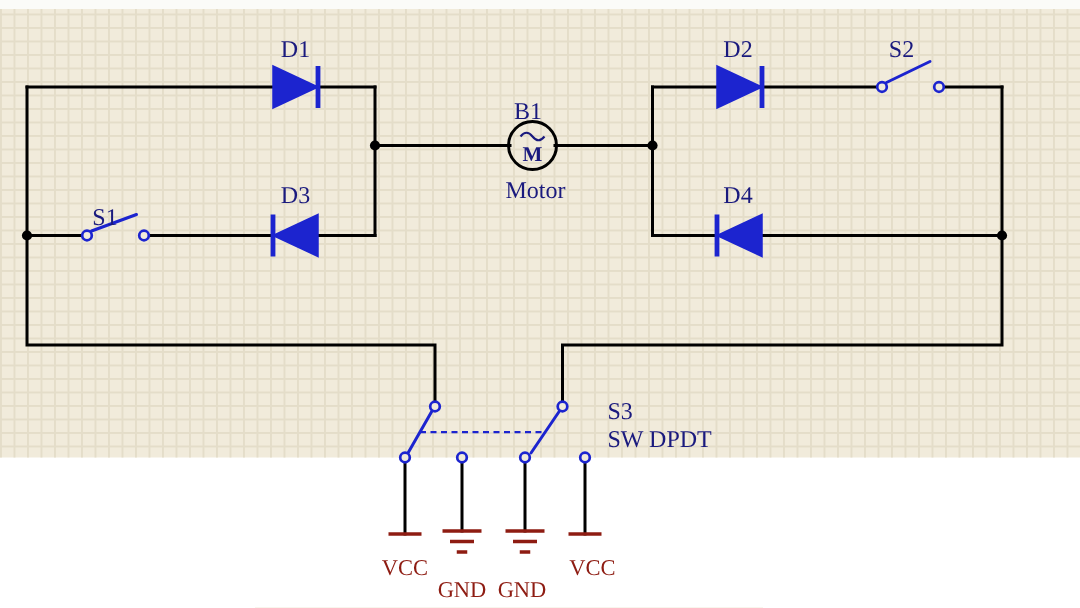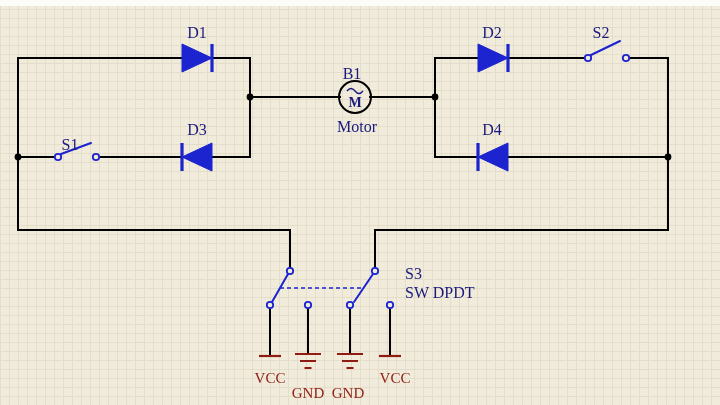--- a/index.html
+++ b/index.html
@@ -1,21 +1,21 @@
 <!DOCTYPE html>
 <html style="--background: #f1ebdb; --grid: #e4ddc9; --wire: #000000; --component: #1c24cf; --label: #1a1a7e; --power: #8e1c12;"><head>
 <meta charset="utf-8">
 <style>
   html, body { margin: 0; padding: 0; }
   body { width: 720px; height: 405px; overflow: hidden; }
 
   .canvas {
     position: relative;
     width: 720px;
-    height: 405px;
+    height: 305px;
     background-color: var(--background, #f1ebdb);
     background-image:
       linear-gradient(to right, var(--grid, #e4ddc9) 1px, transparent 1px),
       linear-gradient(to bottom, var(--grid, #e4ddc9) 1px, transparent 1px);
     background-size: 9px 9px;
   }
   .top-strip {
     position: absolute; top: 0; left: 0;
     width: 720px; height: 6px;
     background: #fbfbf8;

